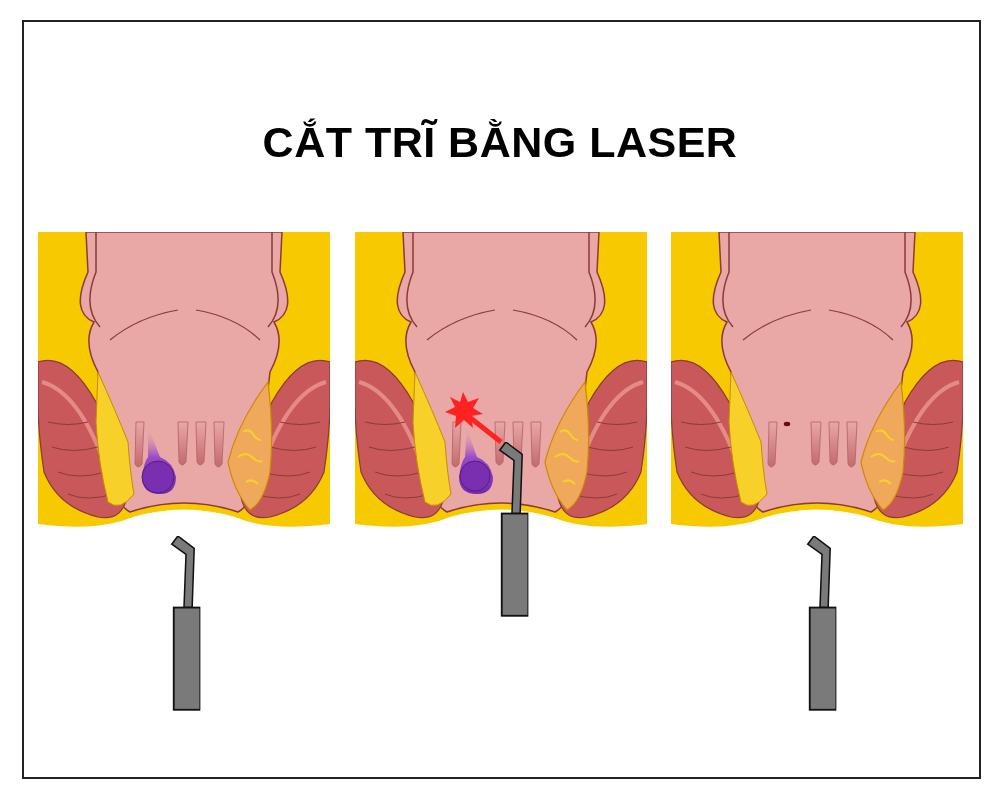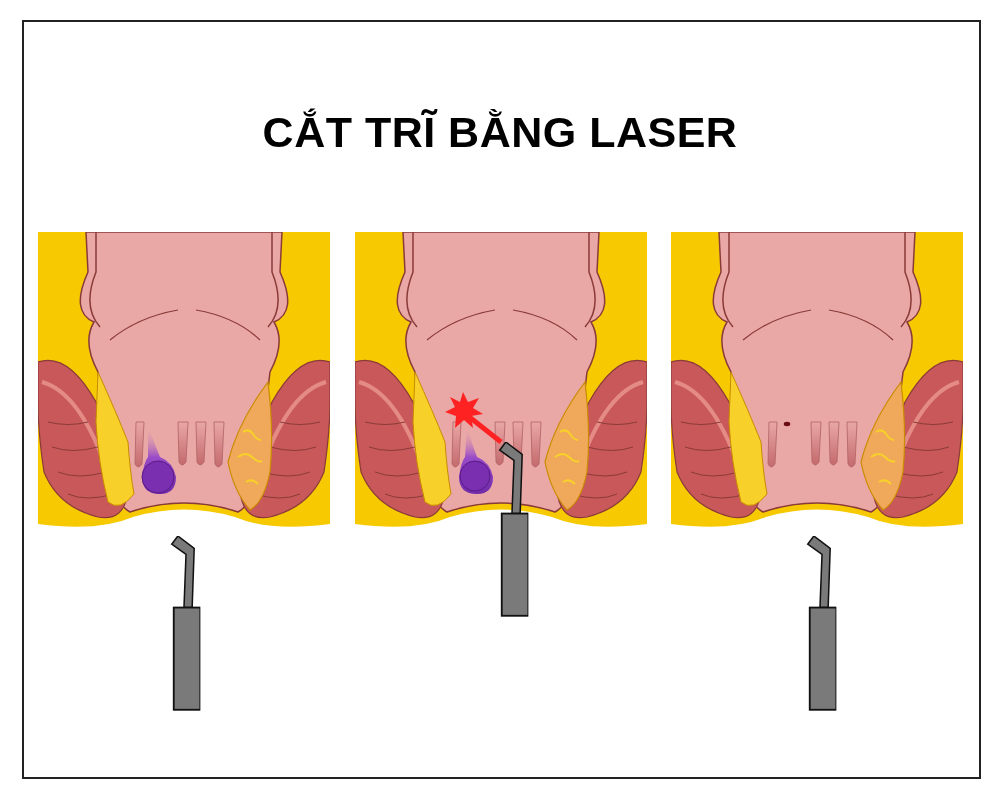--- a/index.html
+++ b/index.html
@@ -1,18 +1,18 @@
 <!DOCTYPE html>
 <html><head>
 <meta charset="utf-8">
 <style>
   html, body { margin: 0; padding: 0; background: #ffffff; }
   body { width: 1000px; height: 797px; position: relative; overflow: hidden; font-family: "Liberation Sans", sans-serif; }
   .frame { position: absolute; left: 22px; top: 20px; width: 955px; height: 755px; border: 2px solid #222222; box-sizing: content-box; }
-  .title { position: absolute; left: 0; top: 108px; width: 1000px; text-align: center; font-family: "Liberation Sans", sans-serif; font-weight: bold; font-size: 43px; color: #000000; letter-spacing: 0.5px; }
+  .title { position: absolute; left: 0; top: 118px; width: 1000px; text-align: center; font-family: "Liberation Sans", sans-serif; font-weight: bold; font-size: 43px; color: #000000; letter-spacing: 0.5px; }
   .panel { position: absolute; top: 232px; width: 292px; height: 300px; }
   .panel svg { display: block; }
   .tool { position: absolute; }
 </style>
 </head>
 <body>
 
 <div class="frame"></div>
 
 <div class="title">CẮT TRĨ BẰNG LASER</div>

